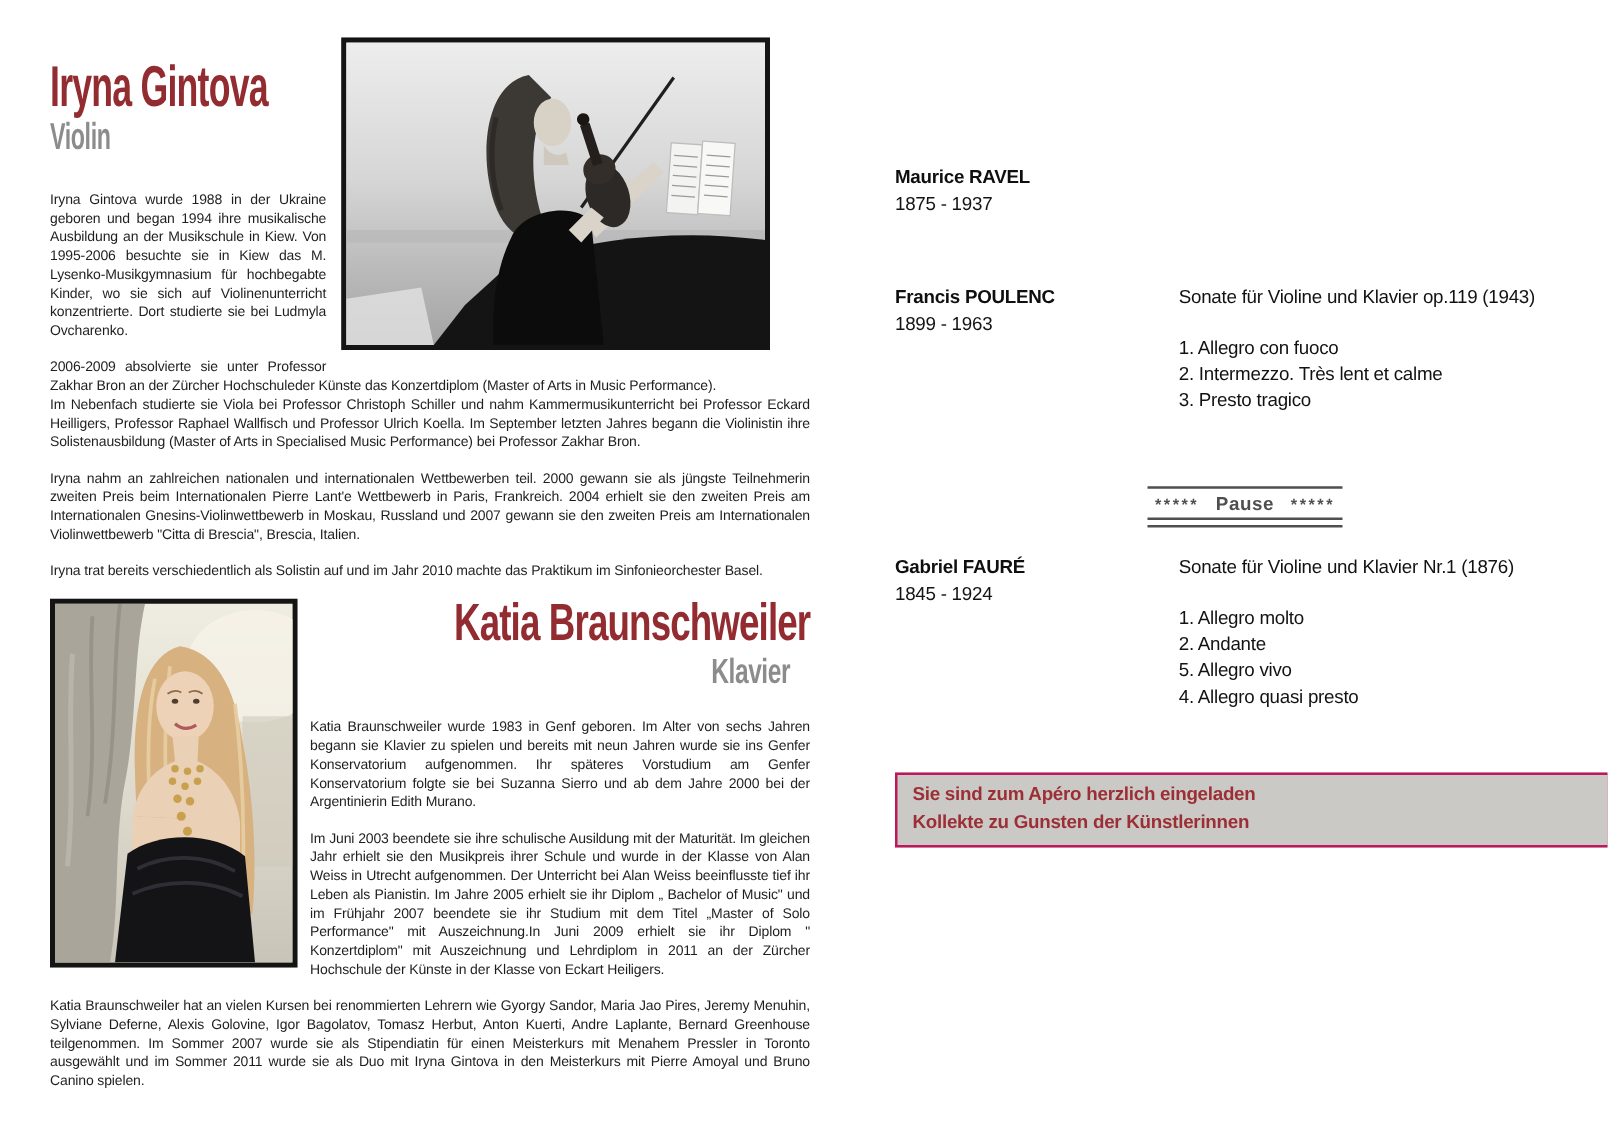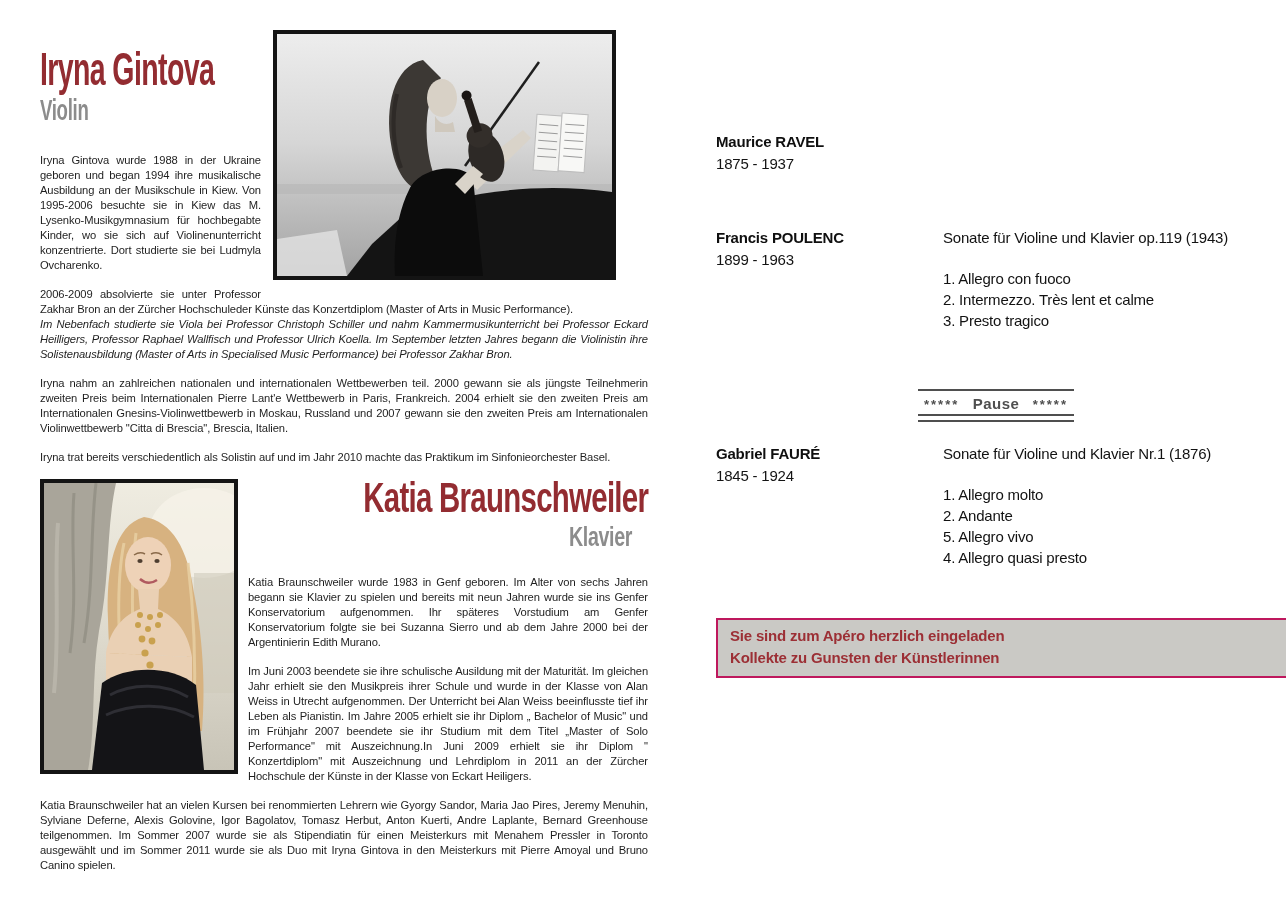--- a/index.html
+++ b/index.html
@@ -26,21 +26,21 @@
   .artist-instrument {
     font-weight:bold; color:#8c8c8c; font-size:30px; line-height:1.05;
     letter-spacing:-0.5px; transform:scaleX(0.62); transform-origin:0 0; white-space:nowrap;
     margin-top:2px;
   }
   .bio p {
     font-size:11.2px; line-height:15px; text-align:justify; color:#1e1e1e;
     margin:14px 0 0 0; letter-spacing:-0.1px;
   }
   .bio p.first { margin-top:27px; }
-  .bio p.cont  { margin-top:0;font-style:italic; }
+  .bio p.cont  { margin-top:0; }
 
   .katia-section { clear:both; margin-top:12px; }
   .katia-photo-frame {
     float:left; width:198px; height:295px; margin:2px 10px 6px 0;
     border:4px solid #141414; box-sizing:border-box; background:#ddd9cd;
   }
   .katia-photo-frame svg { display:block; width:100%; height:100%; }
   .katia-header { text-align:right; padding-right:16px; margin-top:12px; }
   .artist-name-right {
     font-weight:bold; color:#932c31; font-size:42px; line-height:1.0;

